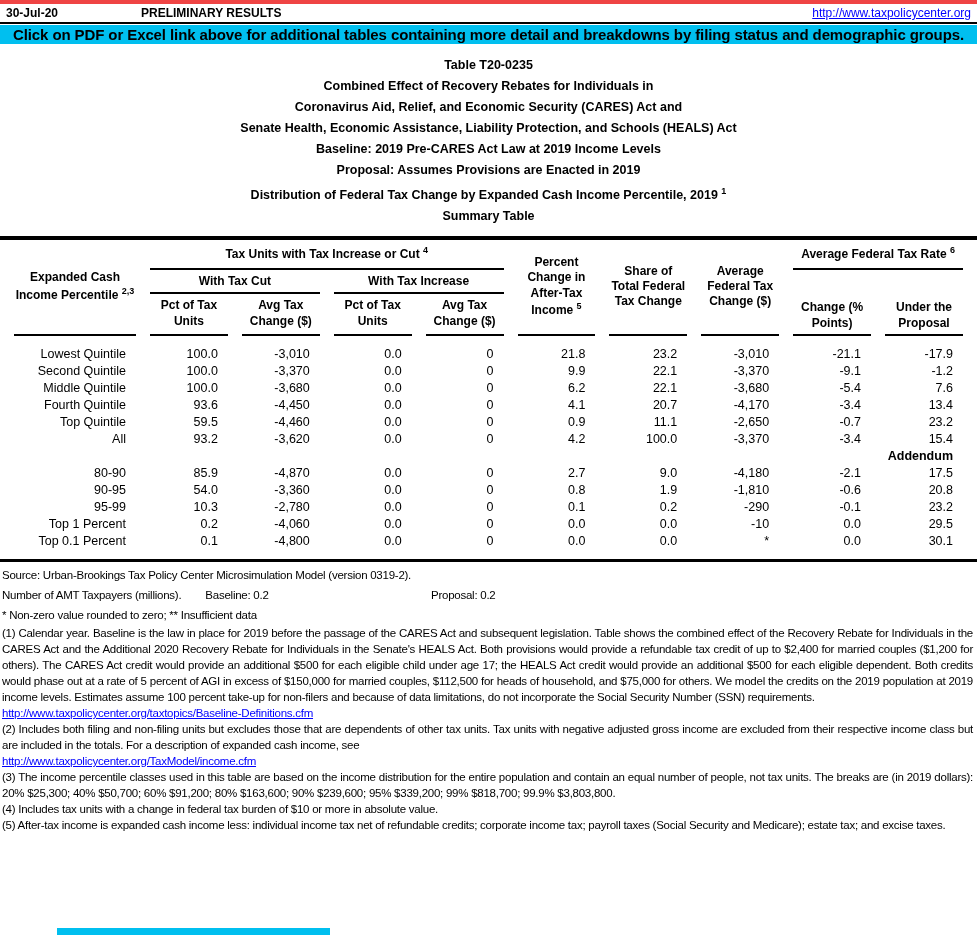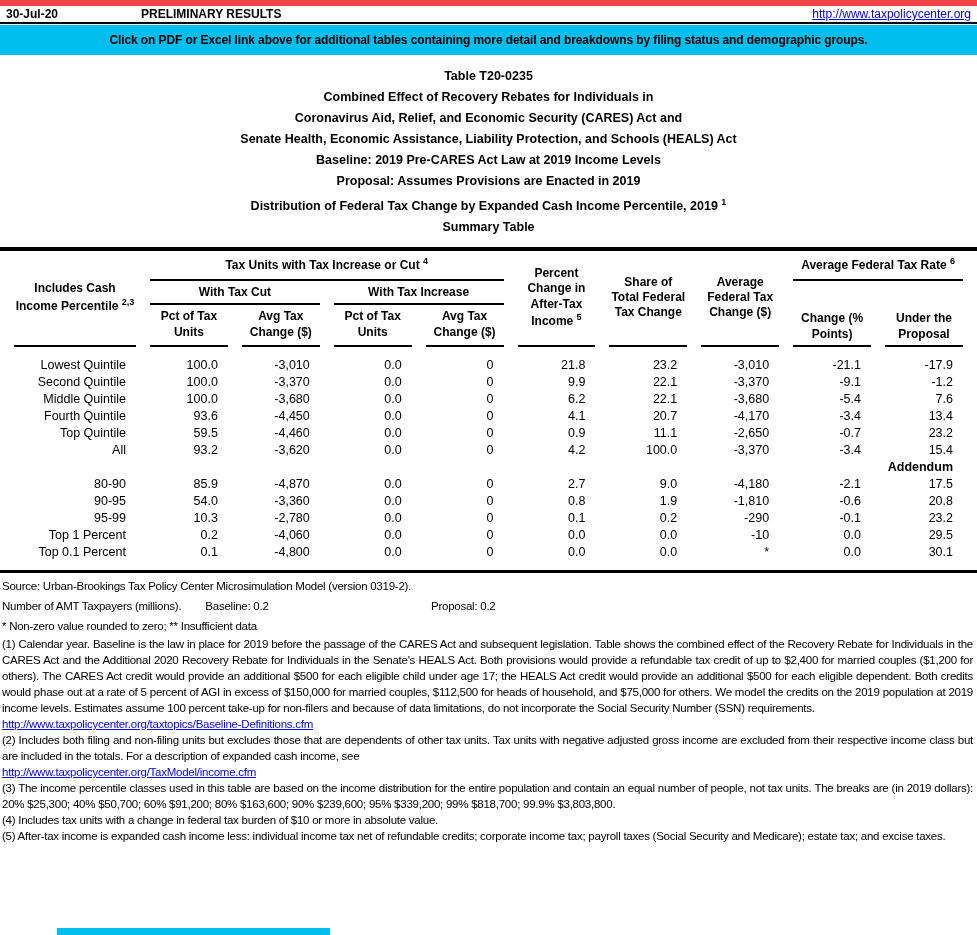--- a/index.html
+++ b/index.html
@@ -4,32 +4,32 @@
 <style>
   * { box-sizing: border-box; }
   html,body { margin:0; padding:0; }
   body {
     width: 977px; height: 935px; position: relative; overflow: hidden;
     background: #ffffff; color: #000;
     font-family: "Liberation Sans", sans-serif;
   }
   
   .page-header {
-    border-top: 6px solid #ef4444; border-bottom: 2px solid #000;
+    border-top: 4px solid #ef4444; border-bottom: 2px solid #000;
     height: 24px; display: flex; align-items: center; padding: 0 6px;
     font-size: 12px; font-weight: bold;
   }
   .page-header .date { width: 135px; }
   .page-header .prelim { flex: 1; }
   .page-header .site-link { font-weight: normal; }
   a.lnk { color: #0000FF; text-decoration: underline; font-weight: normal; }
   .banner {
-    margin-top: 1px; background: #00BFEF; height: 30px;
+    margin-top: 1px; background: #00BFEF; height: 19px;
     display: flex; align-items: center; justify-content: center;
-    font-size: 12px; font-weight: bold; letter-spacing: -0.1px;
+    font-size: 15px; font-weight: bold; letter-spacing: -0.1px;
   }
   
   .title-block { margin-top: 11px; text-align: center; font-weight: bold; font-size: 12.5px; line-height: 21px; }
   sup.sp { font-size: 9px; font-weight: bold; }
   
   .tbl-wrap { margin-top: 9px; border-top: 4px solid #000; border-bottom: 3px solid #000; }
   table.main {
     width: 100%; table-layout: fixed;
     border-collapse: separate; border-spacing: 14px 0;
     font-size: 12.5px;
@@ -93,21 +93,21 @@
         <col>
         <col>
         <col>
         <col>
         <col>
         <col>
         <col>
   </colgroup>
   <thead>
     <tr class="grp1">
-      <th rowspan="3" class="underlined"><span>Includes Cash Income Percentile</span> <sup class="sp">2,3</sup></th>
+      <th rowspan="3" class="underlined"><span>Expanded Cash Income Percentile</span> <sup class="sp">2,3</sup></th>
       <th colspan="4" class="underlined"><span>Tax Units with Tax Increase or Cut</span> <sup class="sp">4</sup></th>
       <th rowspan="3" class="underlined"><span>Percent Change in After-Tax Income</span> <sup class="sp">5</sup></th>
       <th rowspan="3" class="underlined">Share of Total Federal Tax Change</th>
       <th rowspan="3" class="underlined">Average Federal Tax Change ($)</th>
       <th colspan="2" class="underlined"><span>Average Federal Tax Rate</span> <sup class="sp">6</sup></th>
     </tr>
     <tr class="grp2">
       <th colspan="2" class="underlined">With Tax Cut</th>
       <th colspan="2" class="underlined">With Tax Increase</th>
       <th rowspan="2" class="underlined leaf">Change (% Points)</th>

